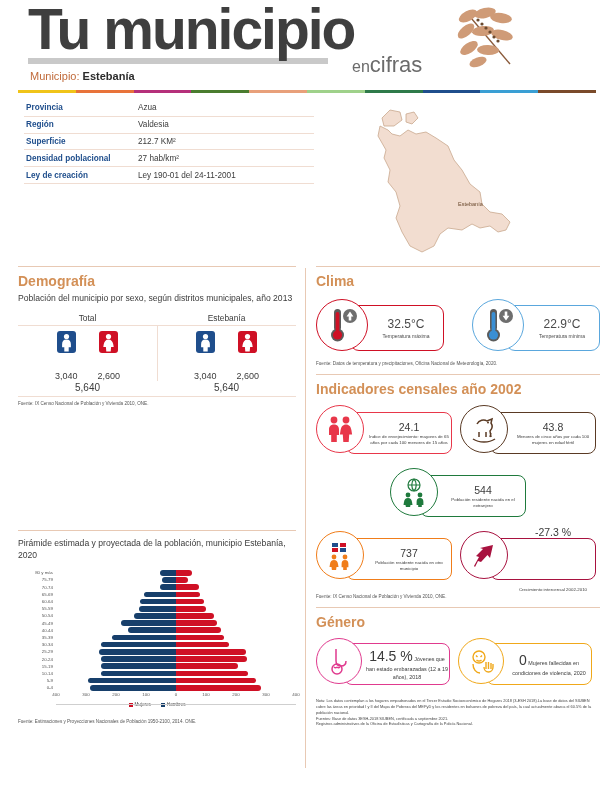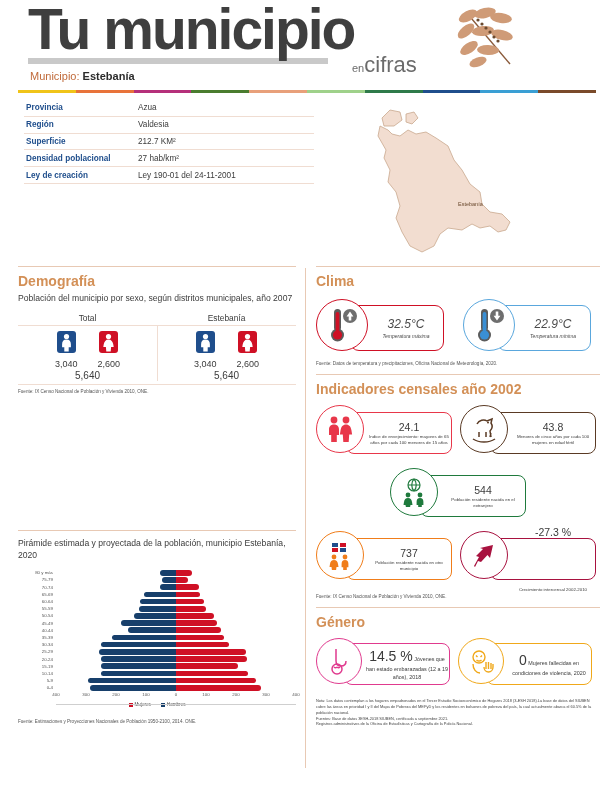--- a/index.html
+++ b/index.html
@@ -14,21 +14,21 @@
 
   
   .header { position: relative; height: 96px; }
   .title-wrap { position: absolute; left: 28px; top: 2px; width: 420px; }
   .title-main {
     font-size: 57px; font-weight: bold; letter-spacing: -2px;
     color: #3f3f3f; line-height: 0.95; font-family: "Liberation Sans", sans-serif;
   }
   .title-rule { width: 300px; height: 6px; background: #c9c9c9; margin-top: 2px; }
   .encifras { position: absolute; left: 352px; top: 52px; color: #6b6b6b; }
-  .encifras .en { font-size: 11px; }
+  .encifras .en { font-size: 16px; }
   .encifras .cifras { font-size: 22px; }
   .muni-line { position: absolute; left: 30px; top: 70px; font-size: 11px; }
   .muni-label { color: #c06a3a; }
   .muni-name { color: #2b2b2b; font-weight: bold; }
 
   
   .branch { position: absolute; left: 452px; top: 4px; width: 70px; height: 66px; }
 
   
   .logo-block { position: absolute; right: 12px; top: 10px; width: 96px; text-align: right; }
@@ -70,21 +70,21 @@
   
   .demo-box { margin-top: 8px; }
   .demo-heads { display: flex; font-size: 8.4px; color: #3b3b3b; }
   .demo-head { flex: 1; text-align: center; padding-bottom: 2px; }
   .demo-panels { display: flex; position: relative; }
   .demo-vline { position: absolute; left: 50%; top: 0; width: 1px; height: 56px; background: #f0ddd2; }
   .demo-panel { flex: 1; }
   .demo-topline { height: 1px; background: #f0ddd2; }
   .demo-icons { display: flex; justify-content: center; gap: 20px; padding-top: 5px; }
   .demo-fig { text-align: center; }
-  .demo-num { font-size: 9px; color: #3b3b3b; margin-top: 2px; }
+  .demo-num { font-size: 9px; color: #3b3b3b; margin-top: 14px; }
   .demo-total { text-align: center; font-size: 10px; color: #3b3b3b; padding-top: 1px; }
   .demo-botline { height: 1px; background: #f0ddd2; margin-top: 3px;}
 
   
   .pyr-block { position: absolute; left: 18px; top: 530px; width: 278px; }
   .pyr-chart { position: relative; margin-top: 8px; height: 148px; }
   .pyr-rows { position: relative; }
   .pyr-row { display: flex; align-items: center; height: 7.2px; }
   .pyr-lbl { width: 38px; text-align: right; font-size: 4.4px; color: #555; padding-right: 3px; }
   .pyr-bars { position: relative; flex: 1; height: 5.6px; }
@@ -94,21 +94,21 @@
   .pyr-axisline { position: absolute; left: 38px; right: 0; bottom: 12px; height: 1px; background: #cfcfcf; }
   .pyr-ticks { position: relative; margin-left: 38px; height: 10px; }
   .pyr-tick { position: absolute; font-size: 4.4px; color: #555; transform: translateX(-50%); top: 1px; }
   .pyr-legend { display: flex; justify-content: center; gap: 10px; font-size: 4.6px; color: #444; margin-top: 1px; }
   .lg-sw { display: inline-block; width: 4px; height: 4px; margin-right: 2px; vertical-align: middle; }
 
   
   .right-col { position: absolute; left: 316px; top: 266px; width: 284px; }
 
   
-  .clima-row { display: flex; gap: 19px; margin-top: 8px; font-style: italic; }
+  .clima-row { display: flex; gap: 28px; margin-top: 8px; }
   .temp-card { position: relative; width: 128px; height: 60px; }
   .temp-bubble {
     position: absolute; left: 0; top: 2px; width: 52px; height: 52px;
     border-radius: 50%; background: #fff; z-index: 2;
     display: flex; align-items: center; justify-content: center;
   }
   .temp-panel {
     position: absolute; left: 34px; top: 8px; width: 94px; height: 46px;
     border-radius: 9px; background: #fff;
     display: flex; flex-direction: column; align-items: center; justify-content: center;
@@ -264,21 +264,21 @@
       </g>
     </svg>
     <div class="map-label">Estebanía</div>
   </div>
 
   <div class="col-sep"></div>
 
   <div class="left-col">
     <div class="sec-rule"></div>
     <div class="sec-title">Demografía</div>
-    <div class="sec-sub">Población del municipio por sexo, según distritos municipales, año 2007</div>
+    <div class="sec-sub">Población del municipio por sexo, según distritos municipales, año 2013</div>
 
     <div class="demo-box">
       <div class="demo-heads">
         <div class="demo-head">Total</div>
         <div class="demo-head">Estebanía</div>
       </div>
       <div class="demo-panels">
         <div class="demo-vline"></div>
 
         <div class="demo-panel">

